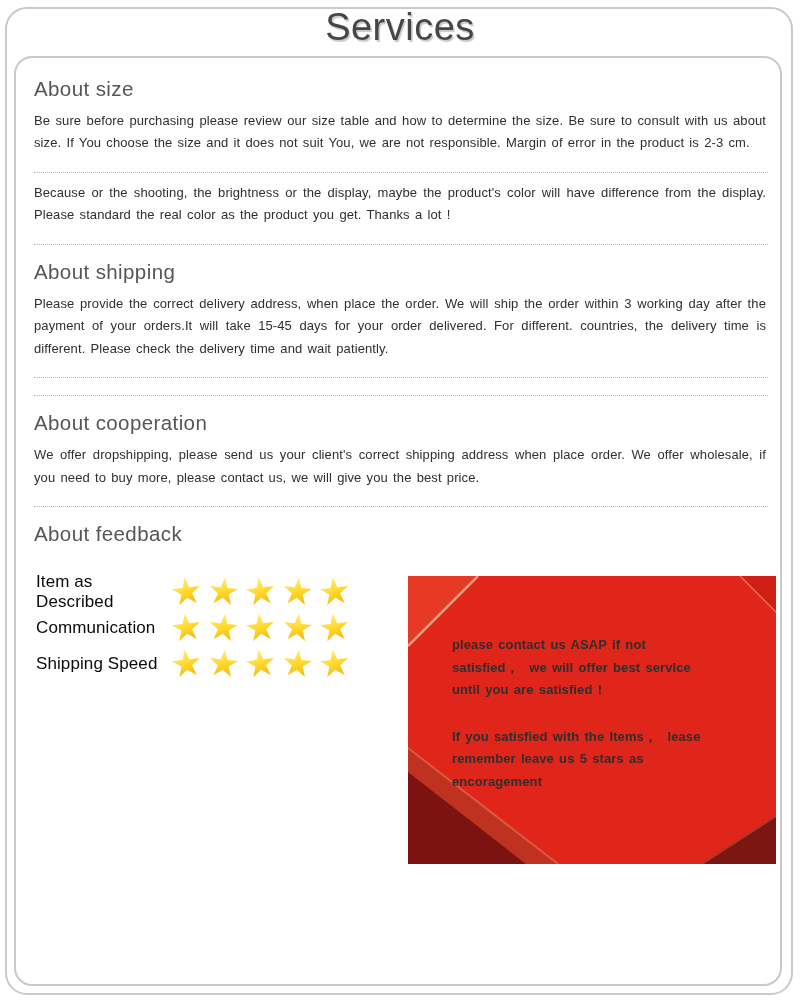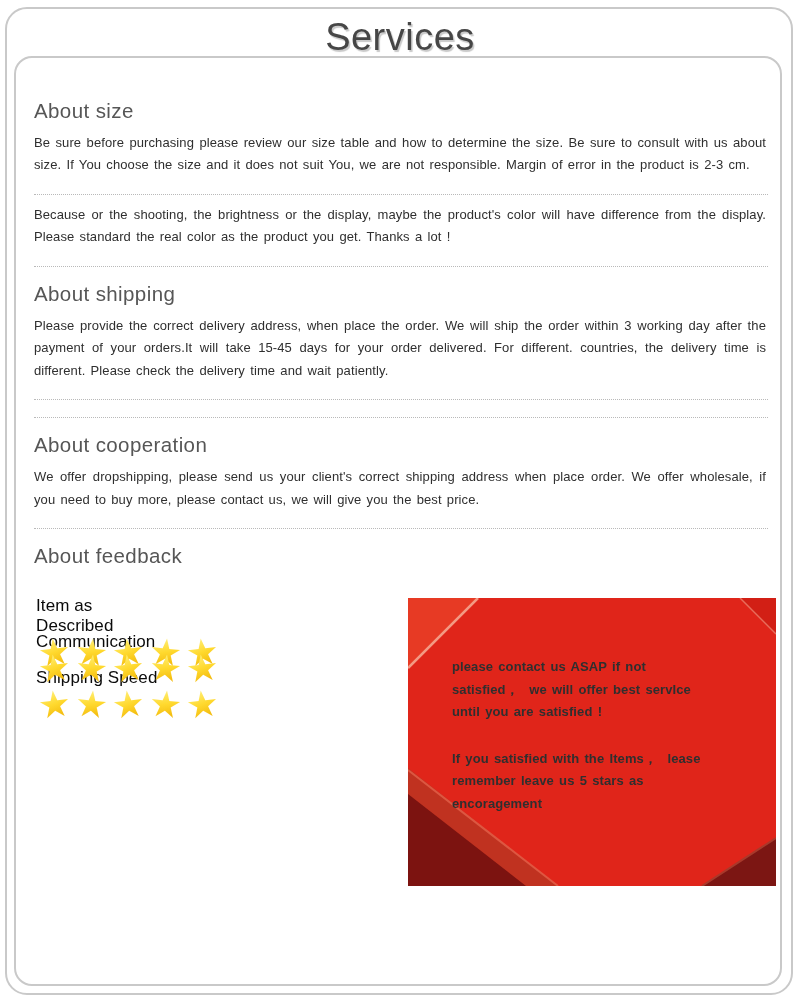--- a/index.html
+++ b/index.html
@@ -13,36 +13,36 @@
 
   
   .outer-frame {
     position: absolute; left: 5px; top: 7px;
     width: 784px; height: 984px;
     border: 2px solid var(--border_gray, #c9c9c9);
     border-radius: 22px;
   }
 
   .page-title {
-    position: absolute; top: 16px; left: 0; width: 800px;
+    position: absolute; top: 6px; left: 0; width: 800px;
     text-align: center;
     font-size: 38px; font-weight: 400;
     color: var(--title_gray, #464646);
     letter-spacing: 0.5px;
     text-shadow: 1.5px 1.5px 1px #c9c9c9;
   }
 
   
   .panel {
     position: absolute; left: 14px; top: 56px;
     width: 768px; height: 930px;
     border: 2px solid var(--border_gray, #c9c9c9);
     border-radius: 18px;
     box-sizing: border-box;
-    padding: 26px 12px 0 18px;
+    padding: 4px 12px 0 18px;
     background: #fff;
   }
 
   .section h2 {
     font-size: 20.5px; font-weight: 400;
     color: var(--heading_gray, #565656);
     letter-spacing: 0.4px;
     margin: 15px 0 0 0;
   }
   .section p {
@@ -63,21 +63,21 @@
 
   .banner {
     margin: 42px 0 0 0;
     font-size: 34px; font-weight: 700;
     line-height: 38px; letter-spacing: -0.5px;
     color: var(--banner_red, #c2201f);
     white-space: pre-line;
   }
 
   .ratings { margin-top: 28px; }
-  .rating-row { display: flex; align-items: flex-start; height: 36px; margin-left: 2px; flex-direction: column; }
+  .rating-row { display: flex; align-items: center; height: 36px; margin-left: 2px; }
   .rating-label { width: 132px; font-size: 17px; color: #0a0a0a; letter-spacing: 0.1px; }
   .stars { display: flex; align-items: center; }
   .star {
     display: inline-block;
     font-size: 37px; line-height: 34px; width: 37px; text-align: center;
     color: var(--star_gold, #fdc500);
   }
   @supports (-webkit-background-clip: text) {
     .star {
       background: linear-gradient(165deg, #fff388 8%, #ffd92e 48%, #eeae00 92%);

